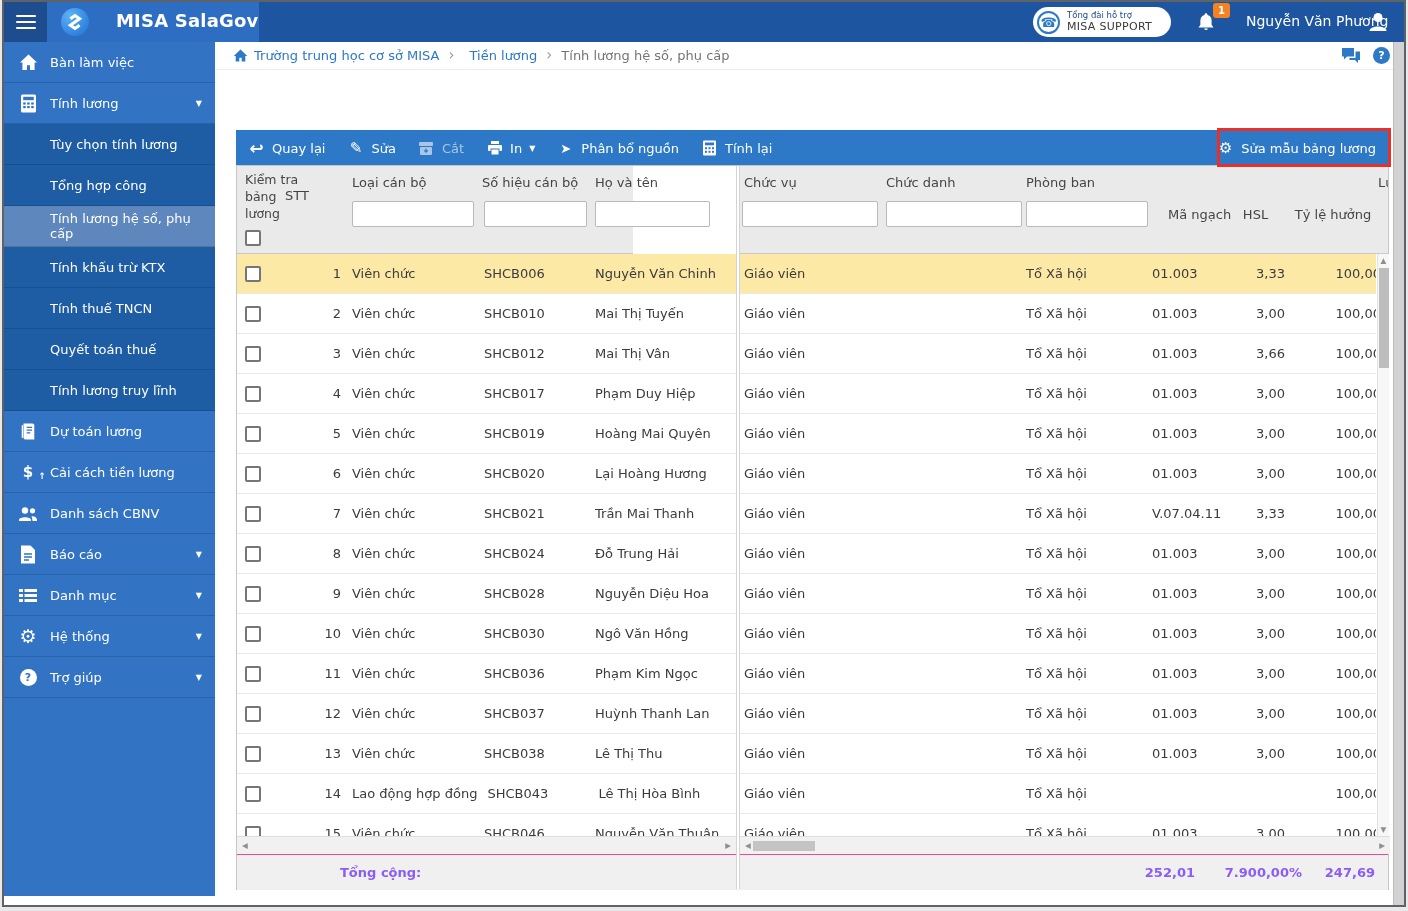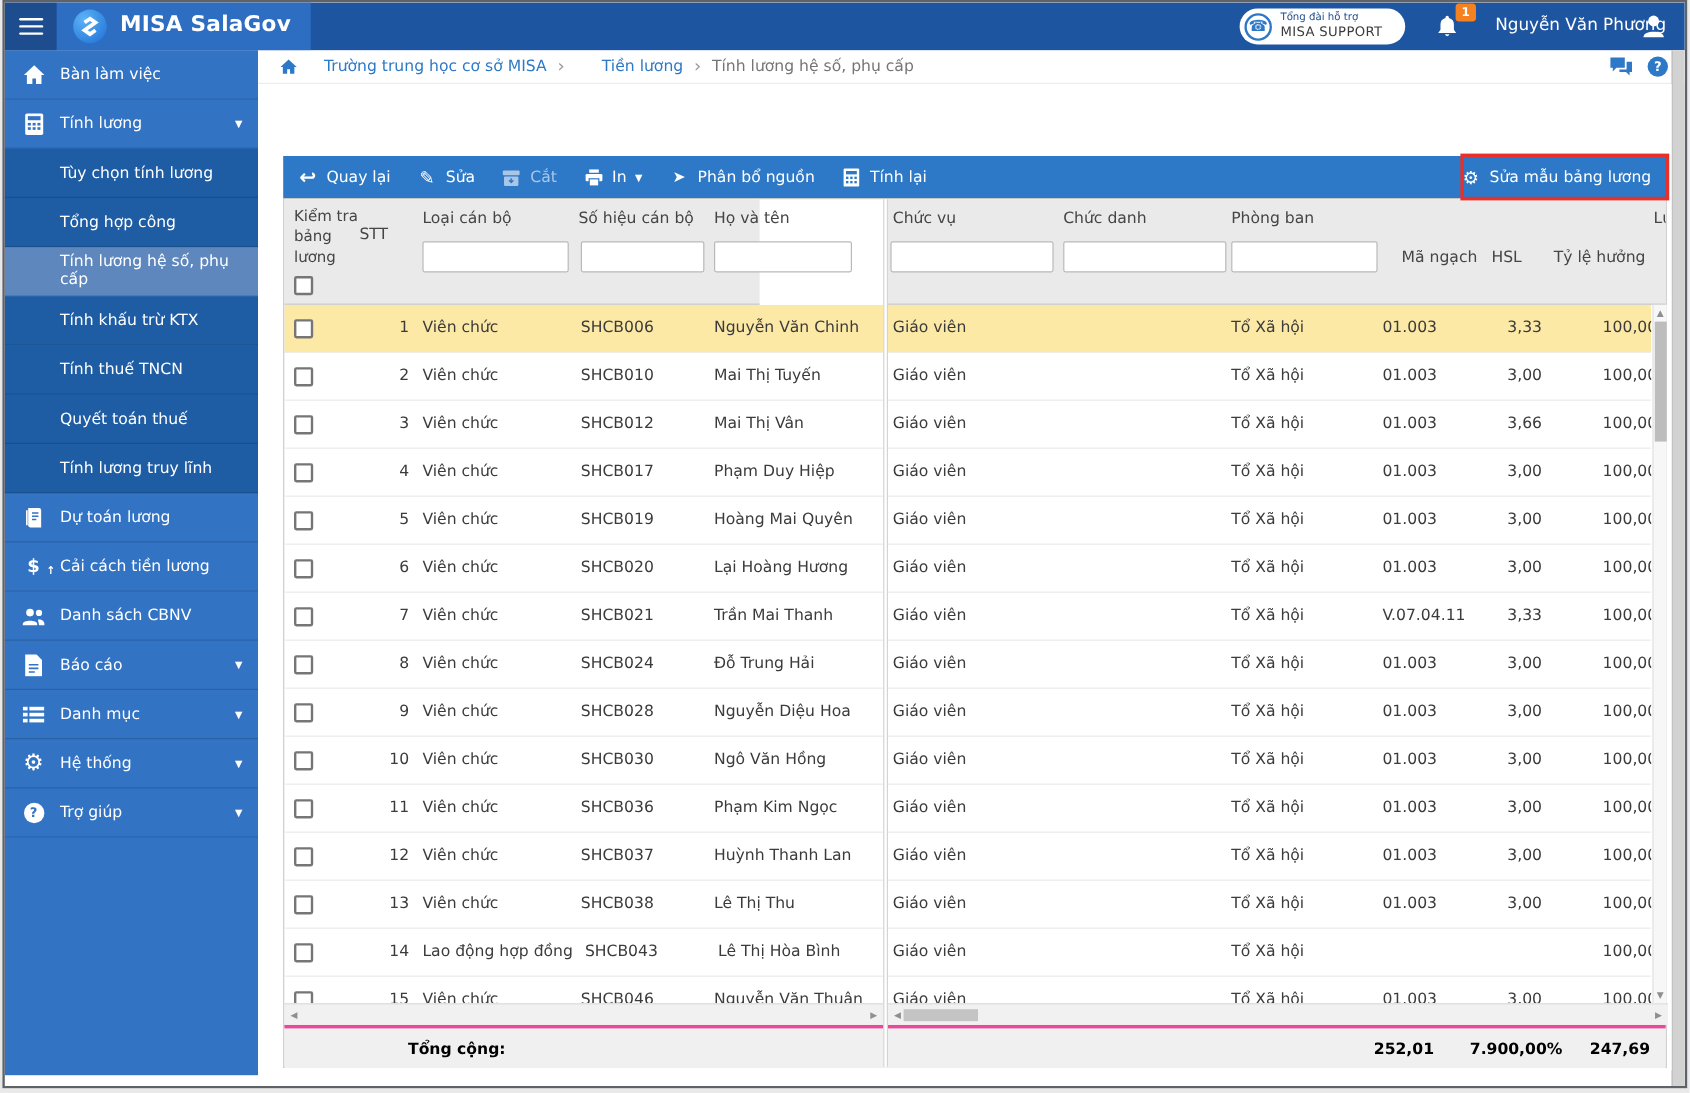--- a/index.html
+++ b/index.html
@@ -7,38 +7,38 @@
   .window{position:relative;width:1404px;height:907px;margin:0 auto;border:2px solid #5f6368;background:#fff;
           font-family:"DejaVu Sans","Liberation Sans",sans-serif;overflow:hidden;}
 
   
   .topbar{position:absolute;left:0;top:0;right:0;height:40px;background:#1e55a0;}
   .hamburger{position:absolute;left:0;top:0;width:43px;height:40px;background:#1d4c8f;display:flex;align-items:center;justify-content:center;cursor:pointer;}
   .bars{width:20px;height:2.5px;background:#fff;border-radius:1px;box-shadow:0 -6px 0 #fff,0 6px 0 #fff;}
   .logo-band{position:absolute;left:43px;top:0;width:212px;height:40px;background:#2d6dc2;}
   .logo{position:absolute;left:14px;top:6px;width:28px;height:28px;border-radius:50%;
         background:radial-gradient(circle at 32% 28%,#5db2f7,#1c6fd4);display:flex;align-items:center;justify-content:center;}
-  .app-title{position:absolute;left:53px;top:8px;color:#fff;font-size:18px;font-weight:bold;letter-spacing:.2px;white-space:nowrap;}
+  .app-title{position:absolute;left:69px;top:8px;color:#fff;font-size:18px;font-weight:bold;letter-spacing:.2px;white-space:nowrap;}
   .support-pill{position:absolute;left:1029px;top:5px;width:138px;height:30px;background:#fff;border-radius:16px;display:flex;align-items:center;cursor:pointer;}
   .phone-badge{width:23px;height:23px;border-radius:50%;border:2px solid #2d79c7;color:#2d79c7;font-size:13px;line-height:1;
                display:flex;align-items:center;justify-content:center;margin-left:4px;}
   .support-text{margin-left:7px;line-height:1.15;}
   .support-small{font-size:8.5px;color:#1d4c8f;}
   .support-big{font-size:11px;color:#3a3a3a;font-weight:500;letter-spacing:.3px;}
   .bell-wrap{position:absolute;left:1192px;top:9px;width:22px;height:24px;cursor:pointer;}
   .badge{position:absolute;left:1209px;top:1px;min-width:17px;height:15px;background:#f58220;color:#fff;font-size:10px;
          border-radius:3px;display:flex;align-items:center;justify-content:center;padding:0 3px;font-weight:bold;}
   .user-name{position:absolute;left:1242px;top:11px;color:#fff;font-size:14px;font-weight:500;white-space:nowrap;cursor:pointer;}
   .avatar{position:absolute;left:1362px;top:8px;width:24px;height:24px;cursor:pointer;}
 
   
   .crumbbar{position:absolute;left:211px;top:40px;right:0;height:28px;background:#fff;border-bottom:1px solid #ececec;
             display:flex;align-items:center;font-size:13px;}
   .crumb-home{margin-left:18px;display:flex;align-items:center;cursor:pointer;}
-  .crumb-link{color:#2d79c7;margin-left:22px;cursor:pointer;white-space:nowrap;}
+  .crumb-link{color:#2d79c7;margin-left:6px;cursor:pointer;white-space:nowrap;}
   .crumb-sep{color:#9a9a9a;margin:0 9px;font-size:15px;line-height:1;}
   .crumb-cur{color:#757575;white-space:nowrap;}
   .crumb-icons{position:absolute;right:14px;top:5px;display:flex;gap:12px;align-items:center;}
   .help-circle{width:17px;height:17px;border-radius:50%;background:#2d79c7;color:#fff;font-size:11px;font-weight:bold;
                display:flex;align-items:center;justify-content:center;cursor:pointer;}
 
   
   .sidebar{position:absolute;left:0;top:40px;width:211px;height:854px;background:#3273c4;}
   .side-item{height:41px;display:flex;align-items:center;color:#fff;font-size:13px;border-bottom:1px solid rgba(0,0,0,.14);
              cursor:pointer;position:relative;}
@@ -103,21 +103,21 @@
   .vscroll .up{position:absolute;top:3px;left:0;right:0;}
   .vscroll .down{position:absolute;bottom:3px;left:0;right:0;}
 
   .hscroll{position:absolute;top:670px;height:18px;background:#f1f1f1;border-top:1px solid #ddd;z-index:5;}
   .hs-left{left:0;width:499px;}
   .hs-right{left:503px;width:650px;}
   .hscroll .la{position:absolute;left:5px;top:5px;}
   .hscroll .ra{position:absolute;right:5px;top:5px;}
   .hthumb{position:absolute;left:13px;top:4px;width:62px;height:10px;background:#c4c4c4;cursor:pointer;}
 
-  .tfoot{position:absolute;left:0;top:688px;width:1151px;height:36px;background:#f0f0f0;border-top:3px solid #ec4899;font-weight:bold;color:#000000;}
+  .tfoot{position:absolute;left:0;top:688px;width:1151px;height:36px;background:#f0f0f0;border-top:1px solid #ec4899;font-weight:bold;color:#8b5cf6;}
   .tfoot span{position:absolute;line-height:36px;white-space:nowrap;}
   .f-label{left:103px;}
   .f-hsl{left:858px;width:100px;text-align:right;}
   .f-rate{left:945px;width:120px;text-align:right;}
   .f-sal{left:1018px;width:120px;text-align:right;}
 </style>
 </head>
 <body>
 
 <div class="window">
@@ -350,21 +350,21 @@
         <span>Sửa mẫu bảng lương</span>
       </span>
     </div>
     <div class="red-annotation"></div>
 
     <div class="grid">
 
       <div class="thead thead-left">
         <div class="hlabel" style="left:8px;top:6px;width:62px;white-space:normal;line-height:1.35;font-size:12.5px;">Kiểm tra bảng lương</div>
         <span class="cbx h-cb"></span>
-        <div class="hlabel" style="left:48px;top:22px;width:53px;text-align:center;">STT</div>
+        <div class="hlabel" style="left:48px;top:22px;width:53px;text-align:left;">STT</div>
         <div class="hlabel" style="left:115px;top:9px;">Loại cán bộ</div>
         <input class="filter" style="left: 115px; top: 35px; width: 122px;">
         <div class="hlabel" style="left:245px;top:9px;">Số hiệu cán bộ</div>
         <input class="filter" style="left: 247px; top: 35px; width: 103px;">
         <div class="hlabel" style="left:358px;top:9px;">Họ và tên</div>
         <input class="filter" style="left: 358px; top: 35px; width: 115px;">
       </div>
 
       <div class="thead thead-right">
         <div class="hlabel" style="left:4px;top:9px;">Chức vụ</div>

